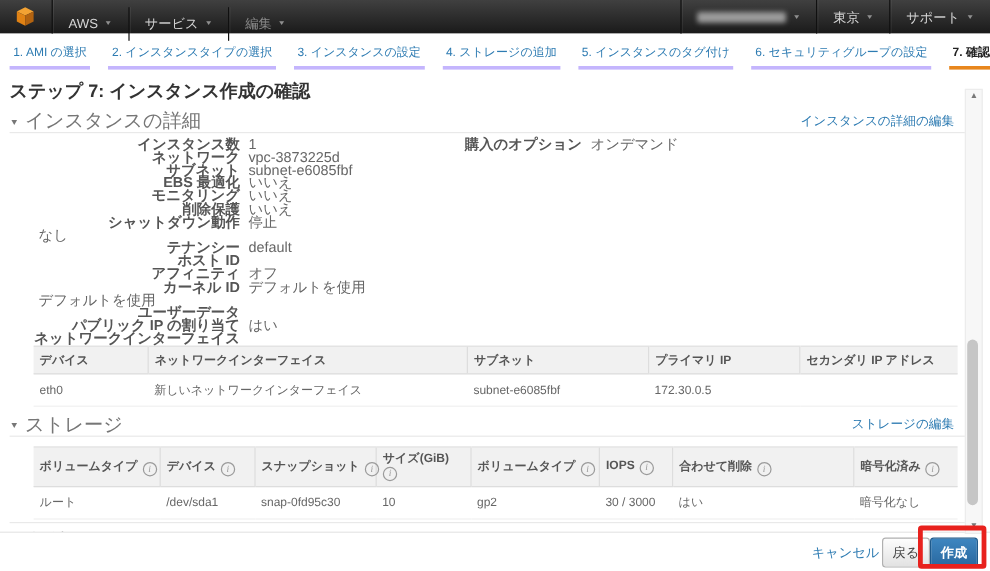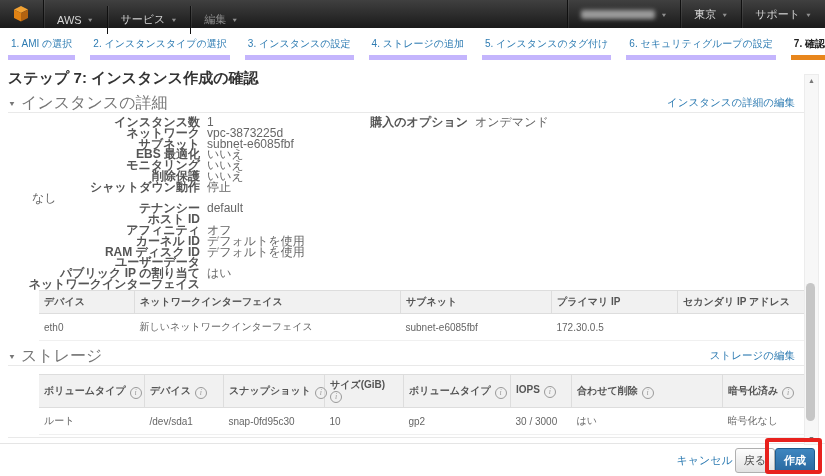--- a/index.html
+++ b/index.html
@@ -15,42 +15,42 @@
   }
   .logo-wrap{padding:0 13px 0 12px;display:flex;align-items:center;}
   .tsep{width:1px;height:28px;background:#101010;box-shadow:1px 0 0 rgba(255,255,255,.08);}
   .tmenu{display:flex;align-items:center;gap:5px;padding:0 13px;height:28px;cursor:pointer;text-decoration:none;color:#d6d6d6;}
   .tmenu .caret{font-size:7px;color:#8f8f8f;transform:scaleY(.8);}
   .tmenu.dim{color:#8b8b8b;}
   .topbar .spacer{flex:1;}
   .blur-block{display:inline-block;width:74px;height:9px;border-radius:2px;background:#9b9b9b;filter:blur(2px);}
   
   .tabs{display:flex;align-items:flex-end;padding:7px 0 0 8px;background:#fff;}
-  .tab{font-size:10px;color:#2d7bb2;text-decoration:none;margin-right:15px;padding:2px 3px 4px;border-bottom:5px solid #c4b5fd;white-space:nowrap;cursor:pointer;}
+  .tab{font-size:10px;color:#2d7bb2;text-decoration:none;margin-right:15px;padding:2px 3px 4px;border-bottom:3px solid #c4b5fd;white-space:nowrap;cursor:pointer;}
   .tab.active{color:#222;font-weight:bold;border-bottom-color:#e8861c;cursor:default;}
   
   h1{font-size:15px;font-weight:bold;color:#333;margin:9px 8px 7px 8px;}
   .section-head{
     position:relative;margin:0 8px;height:17px;display:flex;align-items:center;
     border-bottom:1px solid #e9e9e9;
   }
   .section-head.noline{border-bottom:none;}
   .tri{font-size:8px;color:#777;margin-right:5px;transform:scaleY(.9);}
   .section-title{font-size:16px;color:#767676;}
   .edit-link{position:absolute;right:22px;top:1px;font-size:10.5px;color:#2d7bb2;text-decoration:none;cursor:pointer;}
   
   .details{position:relative;height:173px;margin-top:4px;}
   .dl-left{position:absolute;left:25px;top:0;}
-  .dl-right{position:absolute;left:328px;top:0;}
+  .dl-right{position:absolute;left:345px;top:0;}
   .drow{display:flex;line-height:10.8px;font-size:12px;white-space:nowrap;}
   .dt{width:175px;text-align:right;font-weight:bold;color:#555;}
   .dl-right .dt{width:140px;}
   .dd{margin-left:7px;color:#666;}
   
-  table{border-collapse:collapse;table-layout:fixed;margin-left:39px;width:770px;font-size:10px;color:#666;}
+  table{border-collapse:collapse;table-layout:fixed;margin-left:28px;width:770px;font-size:10px;color:#666;}
   thead th{
     background:#f1f1f1;border-top:1px solid #ddd;border-bottom:1px solid #ddd;
     font-weight:bold;color:#555;text-align:left;padding:4px 5px;white-space:nowrap;vertical-align:middle;
   }
   thead th + th{border-left:1px solid #ddd;}
   tbody td{padding:6px 5px;border-bottom:1px solid #f0f0f0;white-space:nowrap;overflow:visible;}
   .info-icon{
     display:inline-block;width:10px;height:10px;border:1px solid #9a9a9a;border-radius:50%;
     color:#9a9a9a;font-size:8px;line-height:9px;text-align:center;margin-left:4px;
     font-family:"Liberation Serif",serif;font-style:italic;font-weight:normal;vertical-align:-1px;
@@ -197,21 +197,20 @@
       </div>
       <div class="drow">
         <span class="dt">アフィニティ</span>
         <span class="dd">オフ</span>
       </div>
       <div class="drow">
         <span class="dt">カーネル ID</span>
         <span class="dd">デフォルトを使用</span>
       </div>
       <div class="drow">
-        <span class="dt">RAM ディスク ID</span>
         <span class="dd">デフォルトを使用</span>
       </div>
       <div class="drow">
         <span class="dt">ユーザーデータ</span>
         <span class="dd"></span>
       </div>
       <div class="drow">
         <span class="dt">パブリック IP の割り当て</span>
         <span class="dd">はい</span>
       </div>

